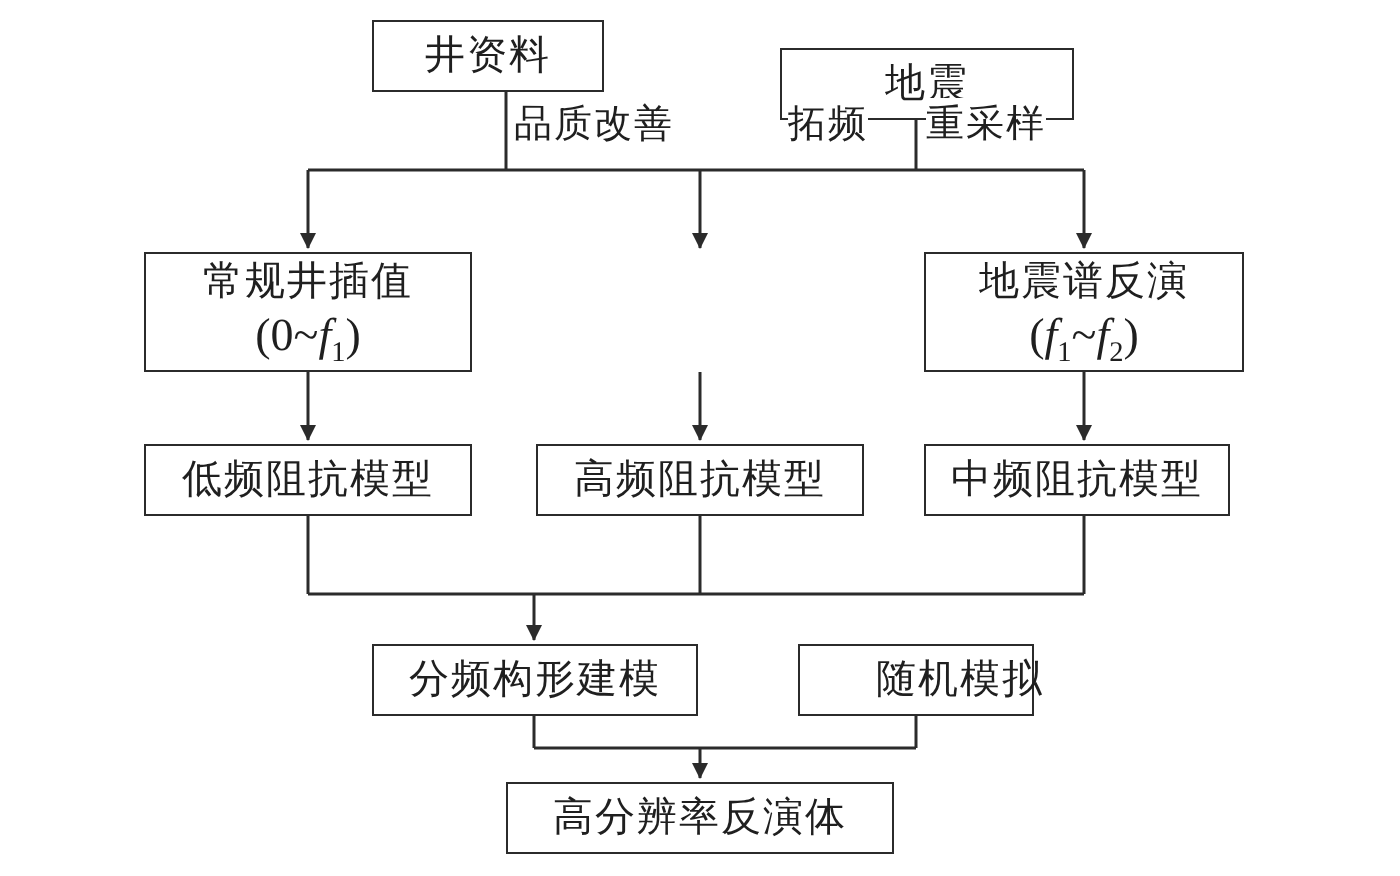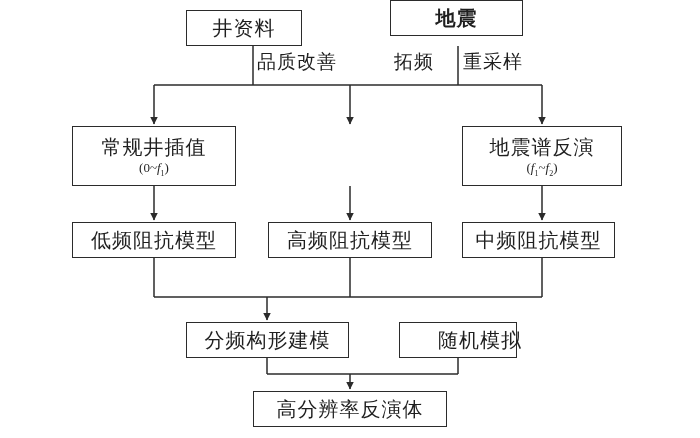--- a/index.html
+++ b/index.html
@@ -18,33 +18,33 @@
     border:1.5px solid #2b2b2b;
     background:#ffffff;
     display:flex;
     flex-direction:column;
     align-items:center;
     justify-content:center;
     text-align:center;
     line-height:1.15;
   }
   .node .title{font-size:20px;letter-spacing:1px;white-space:nowrap;}
-  .node .range{font-size:13px;white-space:nowrap;margin-top:2px;}
+  .node .range{font-size:23px;white-space:nowrap;margin-top:2px;}
   .node .range i{font-family:"Liberation Serif","DejaVu Serif",serif;}
   .node .range sub{font-size:0.62em;line-height:0;}
   .edge-label{
     position:absolute;
     font-size:19px;
     letter-spacing:1px;
     white-space:nowrap;
     background:#ffffff;
   }
   
   #n-well    {left:186px;top:10px; width:116px;height:36px;}
-  #n-seis    {left:390px;top:0; width:133px;height:36px;font-weight:bold;}
+  #n-seis    {left:390px;top:24px; width:147px;height:36px;}
   #n-conv    {left:72px; top:126px;width:164px;height:60px;}
   #n-phase   {left:268px;top:126px;width:164px;height:60px;}
   #n-spec    {left:462px;top:126px;width:160px;height:60px;}
   #n-low     {left:72px; top:222px;width:164px;height:36px;}
   #n-high    {left:268px;top:222px;width:164px;height:36px;}
   #n-mid     {left:462px;top:222px;width:153px;height:36px;}
   #n-fdm     {left:186px;top:322px;width:163px;height:36px;}
   #n-stoch   {left:399px;top:322px;width:118px;height:36px;padding-left:44px;}
   #n-hires   {left:253px;top:391px;width:194px;height:36px;}
   #lbl-quality {left:257px;top:49px;}

